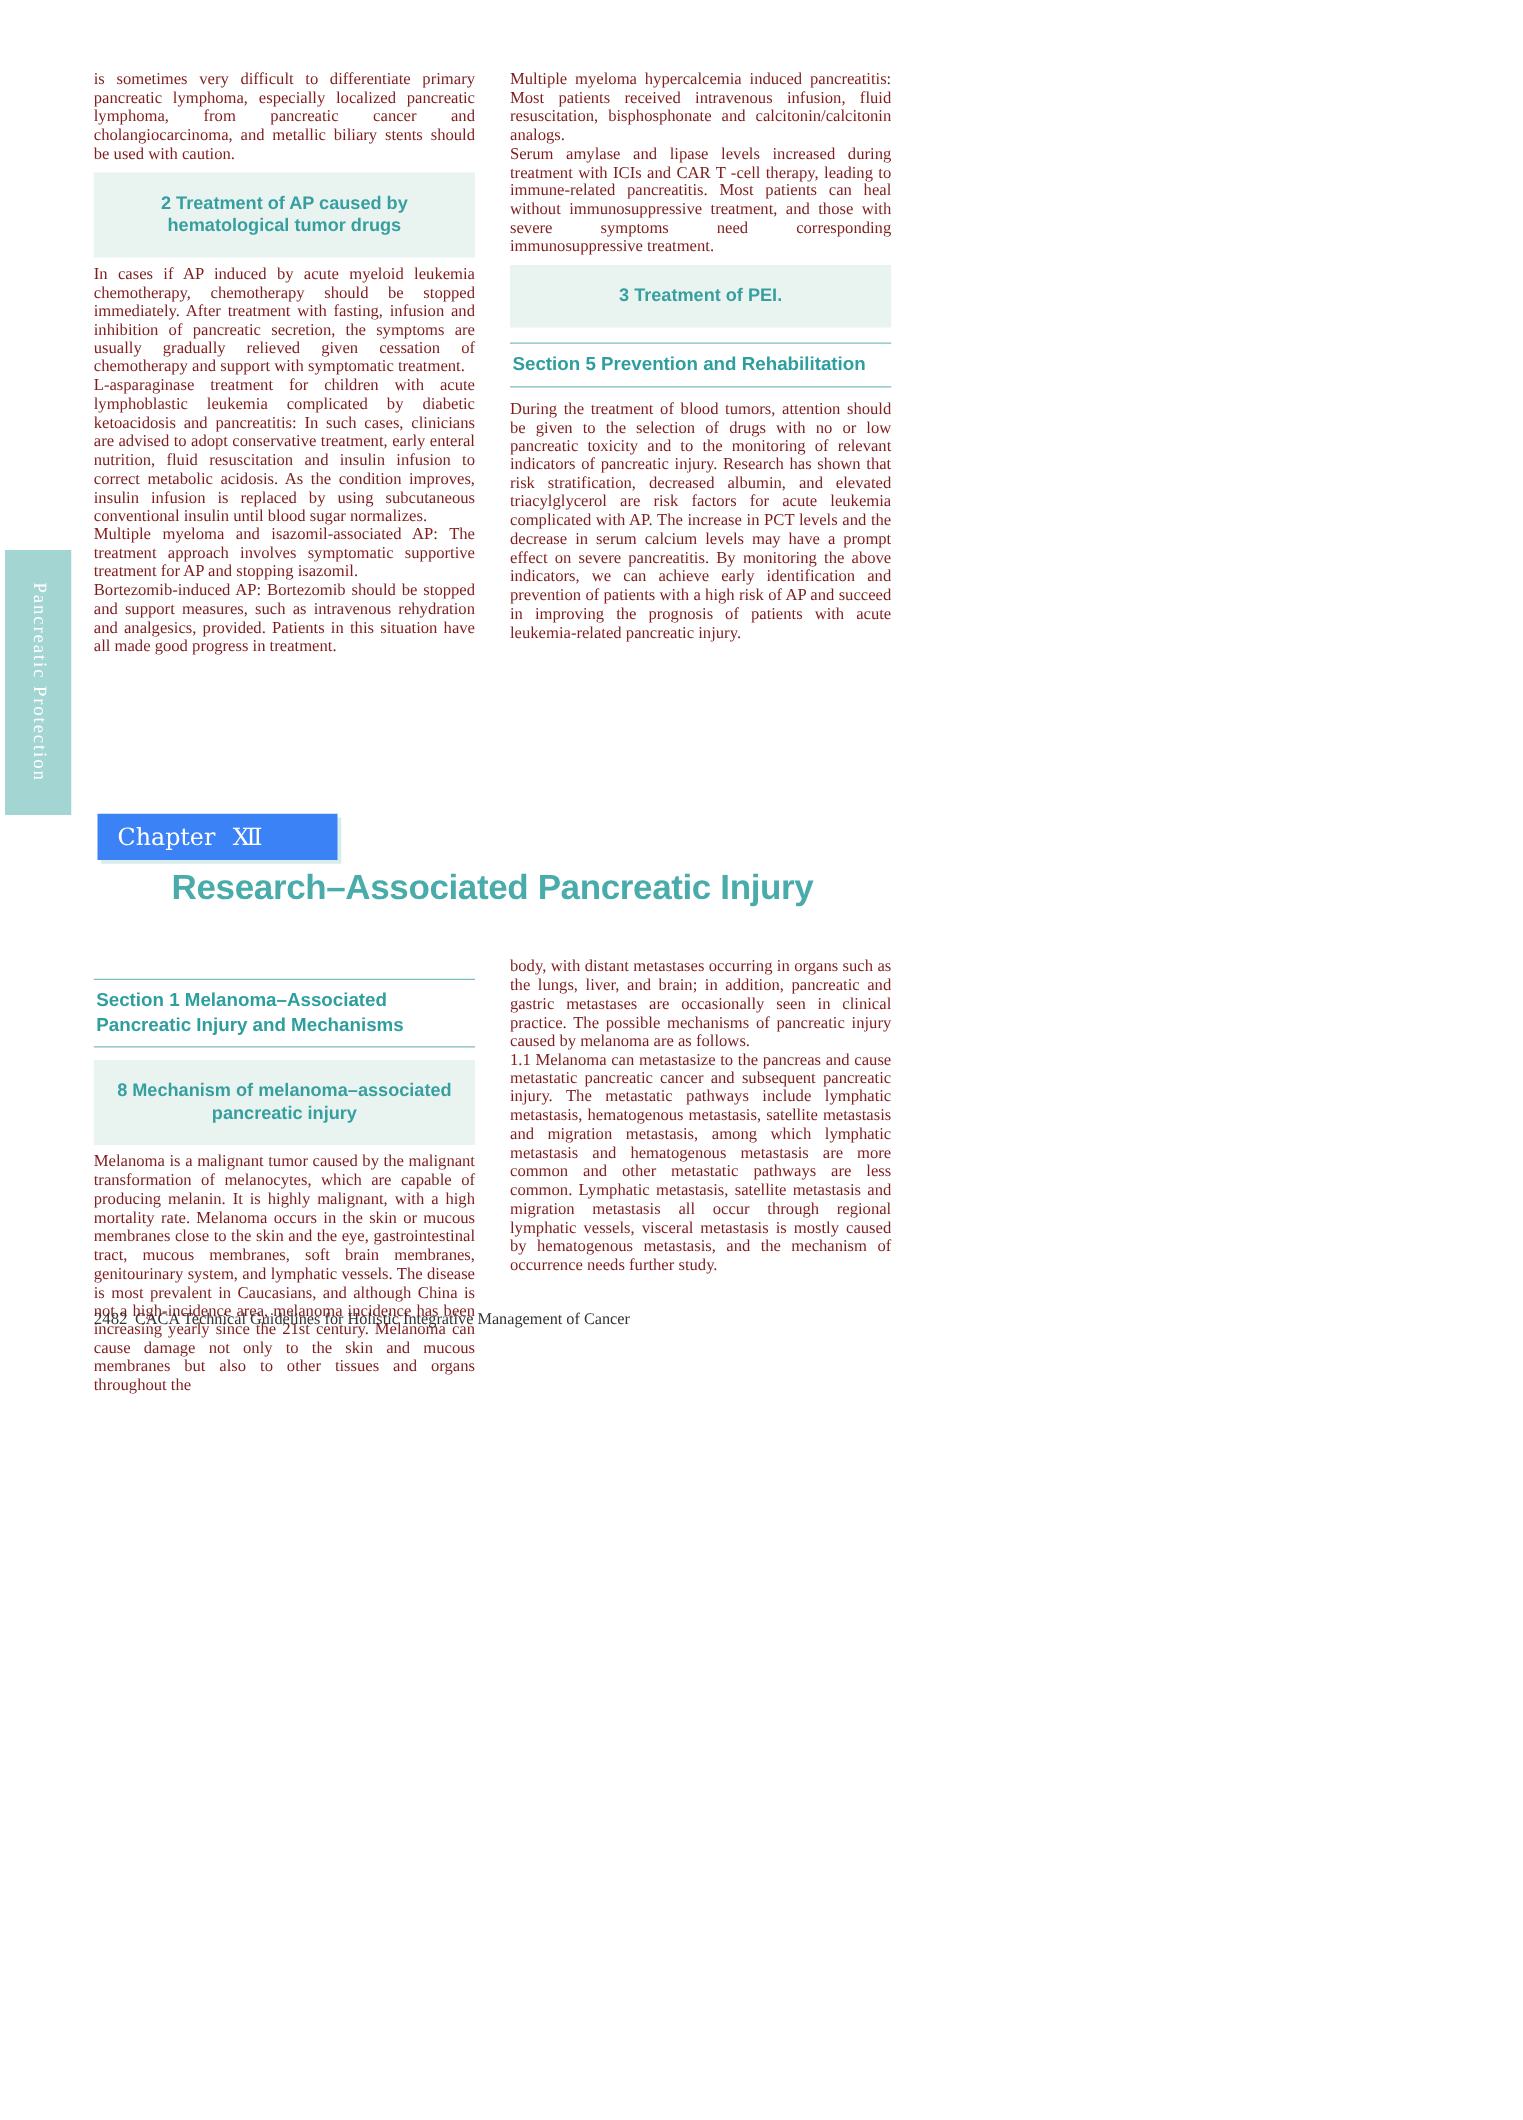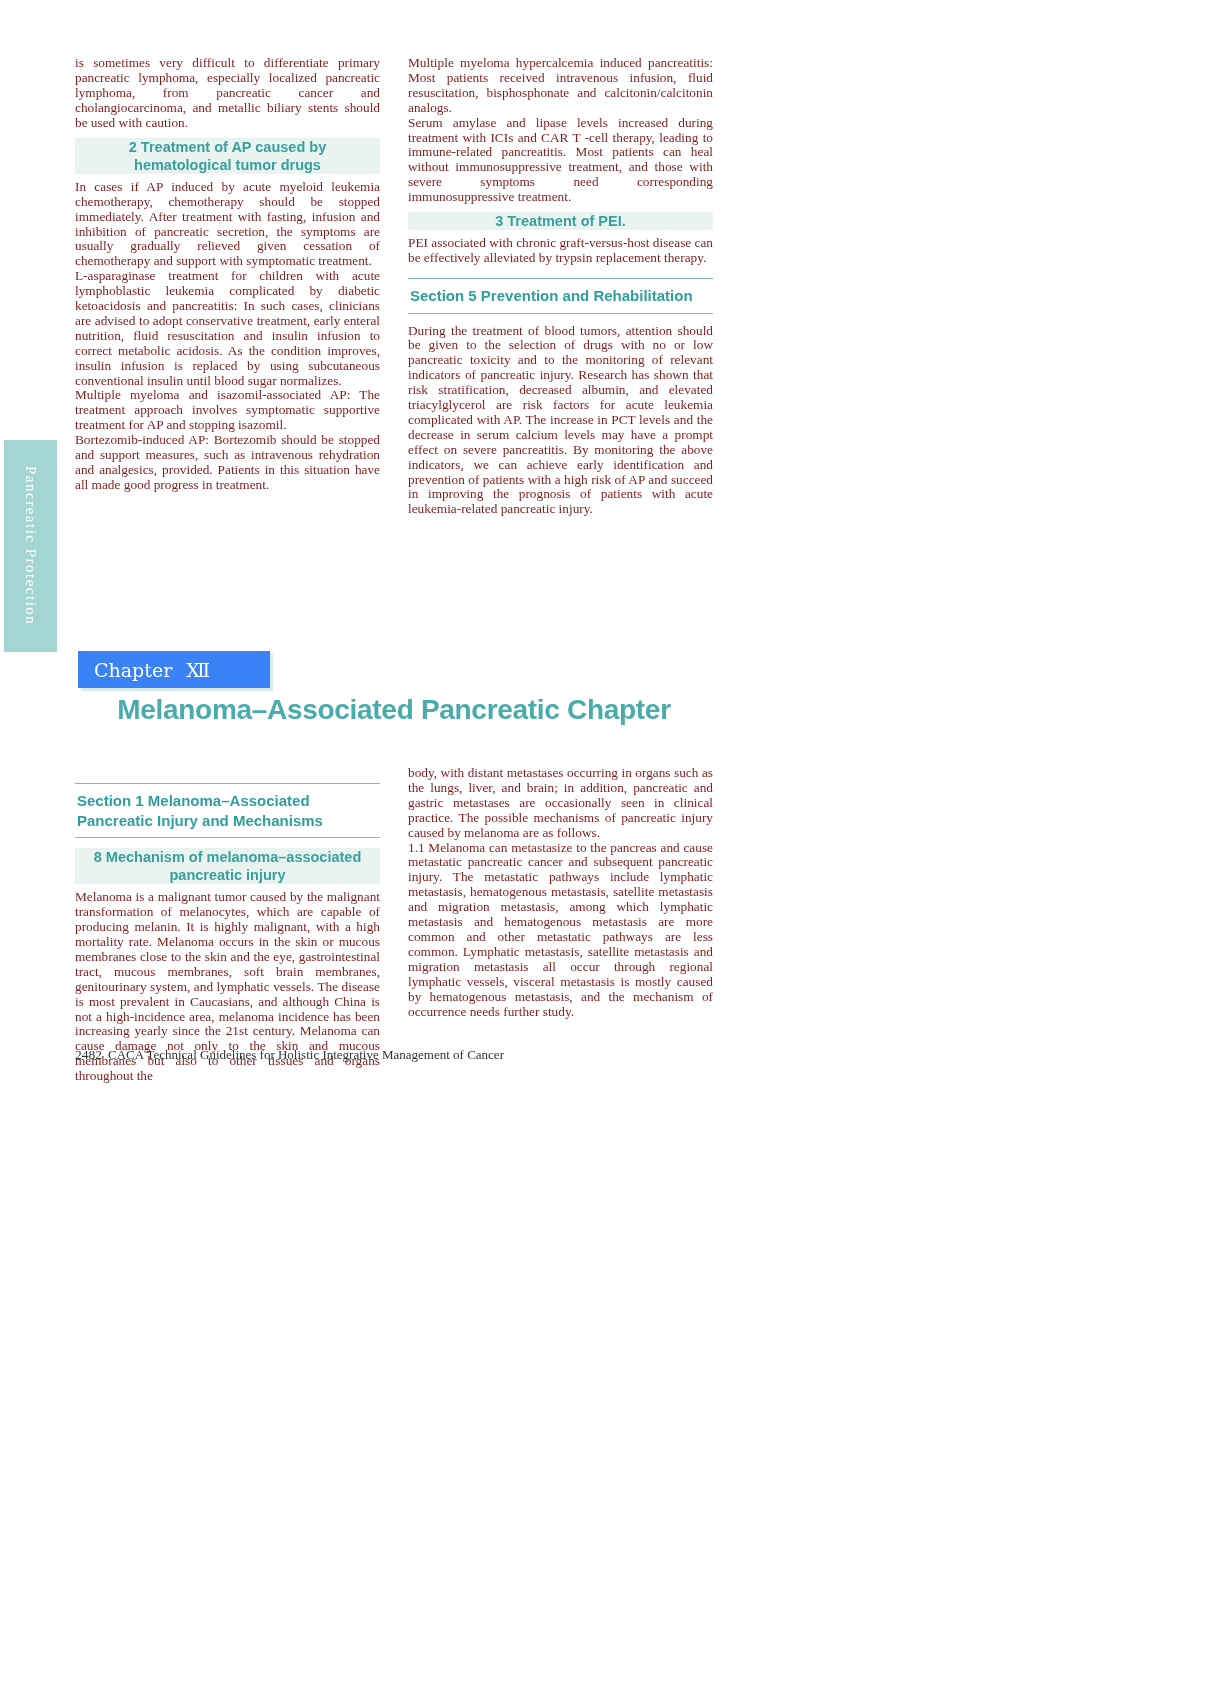--- a/index.html
+++ b/index.html
@@ -14,21 +14,21 @@
   
   .cols{position:absolute;display:flex;gap:28px;width:638px;left:75px;}
   .top-cols{top:56px;}
   .sec1-cols{top:766px;}
   .col{width:305px;}
 
   p.body{margin:0;text-align:justify;font-size:13.3px;line-height:14.9px;color:#7f1d1d;
     font-family:"Liberation Serif",serif;}
 
   .band-heading{background:#e9f4f1;color:#379f9f;font-family:"Liberation Sans",sans-serif;
-    font-weight:bold;font-size:14.5px;line-height:1.25;text-align:center;padding:0 6px;
+    font-weight:bold;font-size:14.5px;line-height:1.25;text-align:center;padding:16px 6px;
     margin:7px 0 6px 0;}
 
   .rule-heading{border-top:1.5px solid #7fbcbc;border-bottom:1.5px solid #7fbcbc;
     color:#2f9e9e;font-family:"Liberation Sans",sans-serif;font-weight:bold;font-size:15px;
     line-height:1.3;text-align:left;padding:7px 2px;margin:12px 0 10px 0;}
 
   .chapter-banner{position:absolute;left:78px;top:651px;width:176px;height:37px;
     background:#3b82f6;color:#ffffff;font-family:"DejaVu Serif","Liberation Serif",serif;
     font-size:19px;display:flex;align-items:center;padding-left:16px;word-spacing:8px;
     box-shadow:3px 3px 0 #d8ecec;}
@@ -57,29 +57,28 @@
       <div class="band-heading">2 Treatment of AP caused by hematological tumor drugs</div>
       <p class="body">In cases if AP induced by acute myeloid leukemia chemotherapy, chemotherapy should be stopped immediately. After treatment with fasting, infusion and inhibition of pancreatic secretion, the symptoms are usually gradually relieved given cessation of chemotherapy and support with symptomatic treatment.</p>
       <p class="body">L-asparaginase treatment for children with acute lymphoblastic leukemia complicated by diabetic ketoacidosis and pancreatitis: In such cases, clinicians are advised to adopt conservative treatment, early enteral nutrition, fluid resuscitation and insulin infusion to correct metabolic acidosis. As the condition improves, insulin infusion is replaced by using subcutaneous conventional insulin until blood sugar normalizes.</p>
       <p class="body">Multiple myeloma and isazomil-associated AP: The treatment approach involves symptomatic supportive treatment for AP and stopping isazomil.</p>
       <p class="body">Bortezomib-induced AP: Bortezomib should be stopped and support measures, such as intravenous rehydration and analgesics, provided. Patients in this situation have all made good progress in treatment.</p>
     </div>
     <div class="col">
       <p class="body">Multiple myeloma hypercalcemia induced pancreatitis: Most patients received intravenous infusion, fluid resuscitation, bisphosphonate and calcitonin/calcitonin analogs.</p>
       <p class="body">Serum amylase and lipase levels increased during treatment with ICIs and CAR T -cell therapy, leading to immune-related pancreatitis. Most patients can heal without immunosuppressive treatment, and those with severe symptoms need corresponding immunosuppressive treatment.</p>
       <div class="band-heading">3 Treatment of PEI.</div>
-      <p class="body">PEI associated with chronic graft-versus-host disease can be effectively alleviated by trypsin replacement therapy.</p>
       <div class="rule-heading">Section 5 Prevention and Rehabilitation</div>
       <p class="body">During the treatment of blood tumors, attention should be given to the selection of drugs with no or low pancreatic toxicity and to the monitoring of relevant indicators of pancreatic injury. Research has shown that risk stratification, decreased albumin, and elevated triacylglycerol are risk factors for acute leukemia complicated with AP. The increase in PCT levels and the decrease in serum calcium levels may have a prompt effect on severe pancreatitis. By monitoring the above indicators, we can achieve early identification and prevention of patients with a high risk of AP and succeed in improving the prognosis of patients with acute leukemia-related pancreatic injury.</p>
     </div>
   </div>
 
   <div class="chapter-banner">Chapter Ⅻ</div>
 
-  <div class="main-title">Melanoma–Associated Pancreatic Chapter</div>
+  <div class="main-title">Research–Associated Pancreatic Injury</div>
 
   <div class="cols sec1-cols">
     <div class="col">
       <div class="sec1-pad">
         <div class="rule-heading">Section 1 Melanoma–Associated Pancreatic Injury and Mechanisms</div>
         <div class="band-heading">8 Mechanism of melanoma–associated pancreatic injury</div>
         <p class="body">Melanoma is a malignant tumor caused by the malignant transformation of melanocytes, which are capable of producing melanin. It is highly malignant, with a high mortality rate. Melanoma occurs in the skin or mucous membranes close to the skin and the eye, gastrointestinal tract, mucous membranes, soft brain membranes, genitourinary system, and lymphatic vessels. The disease is most prevalent in Caucasians, and although China is not a high-incidence area, melanoma incidence has been increasing yearly since the 21st century. Melanoma can cause damage not only to the skin and mucous membranes but also to other tissues and organs throughout the</p>
       </div>
     </div>
     <div class="col">

